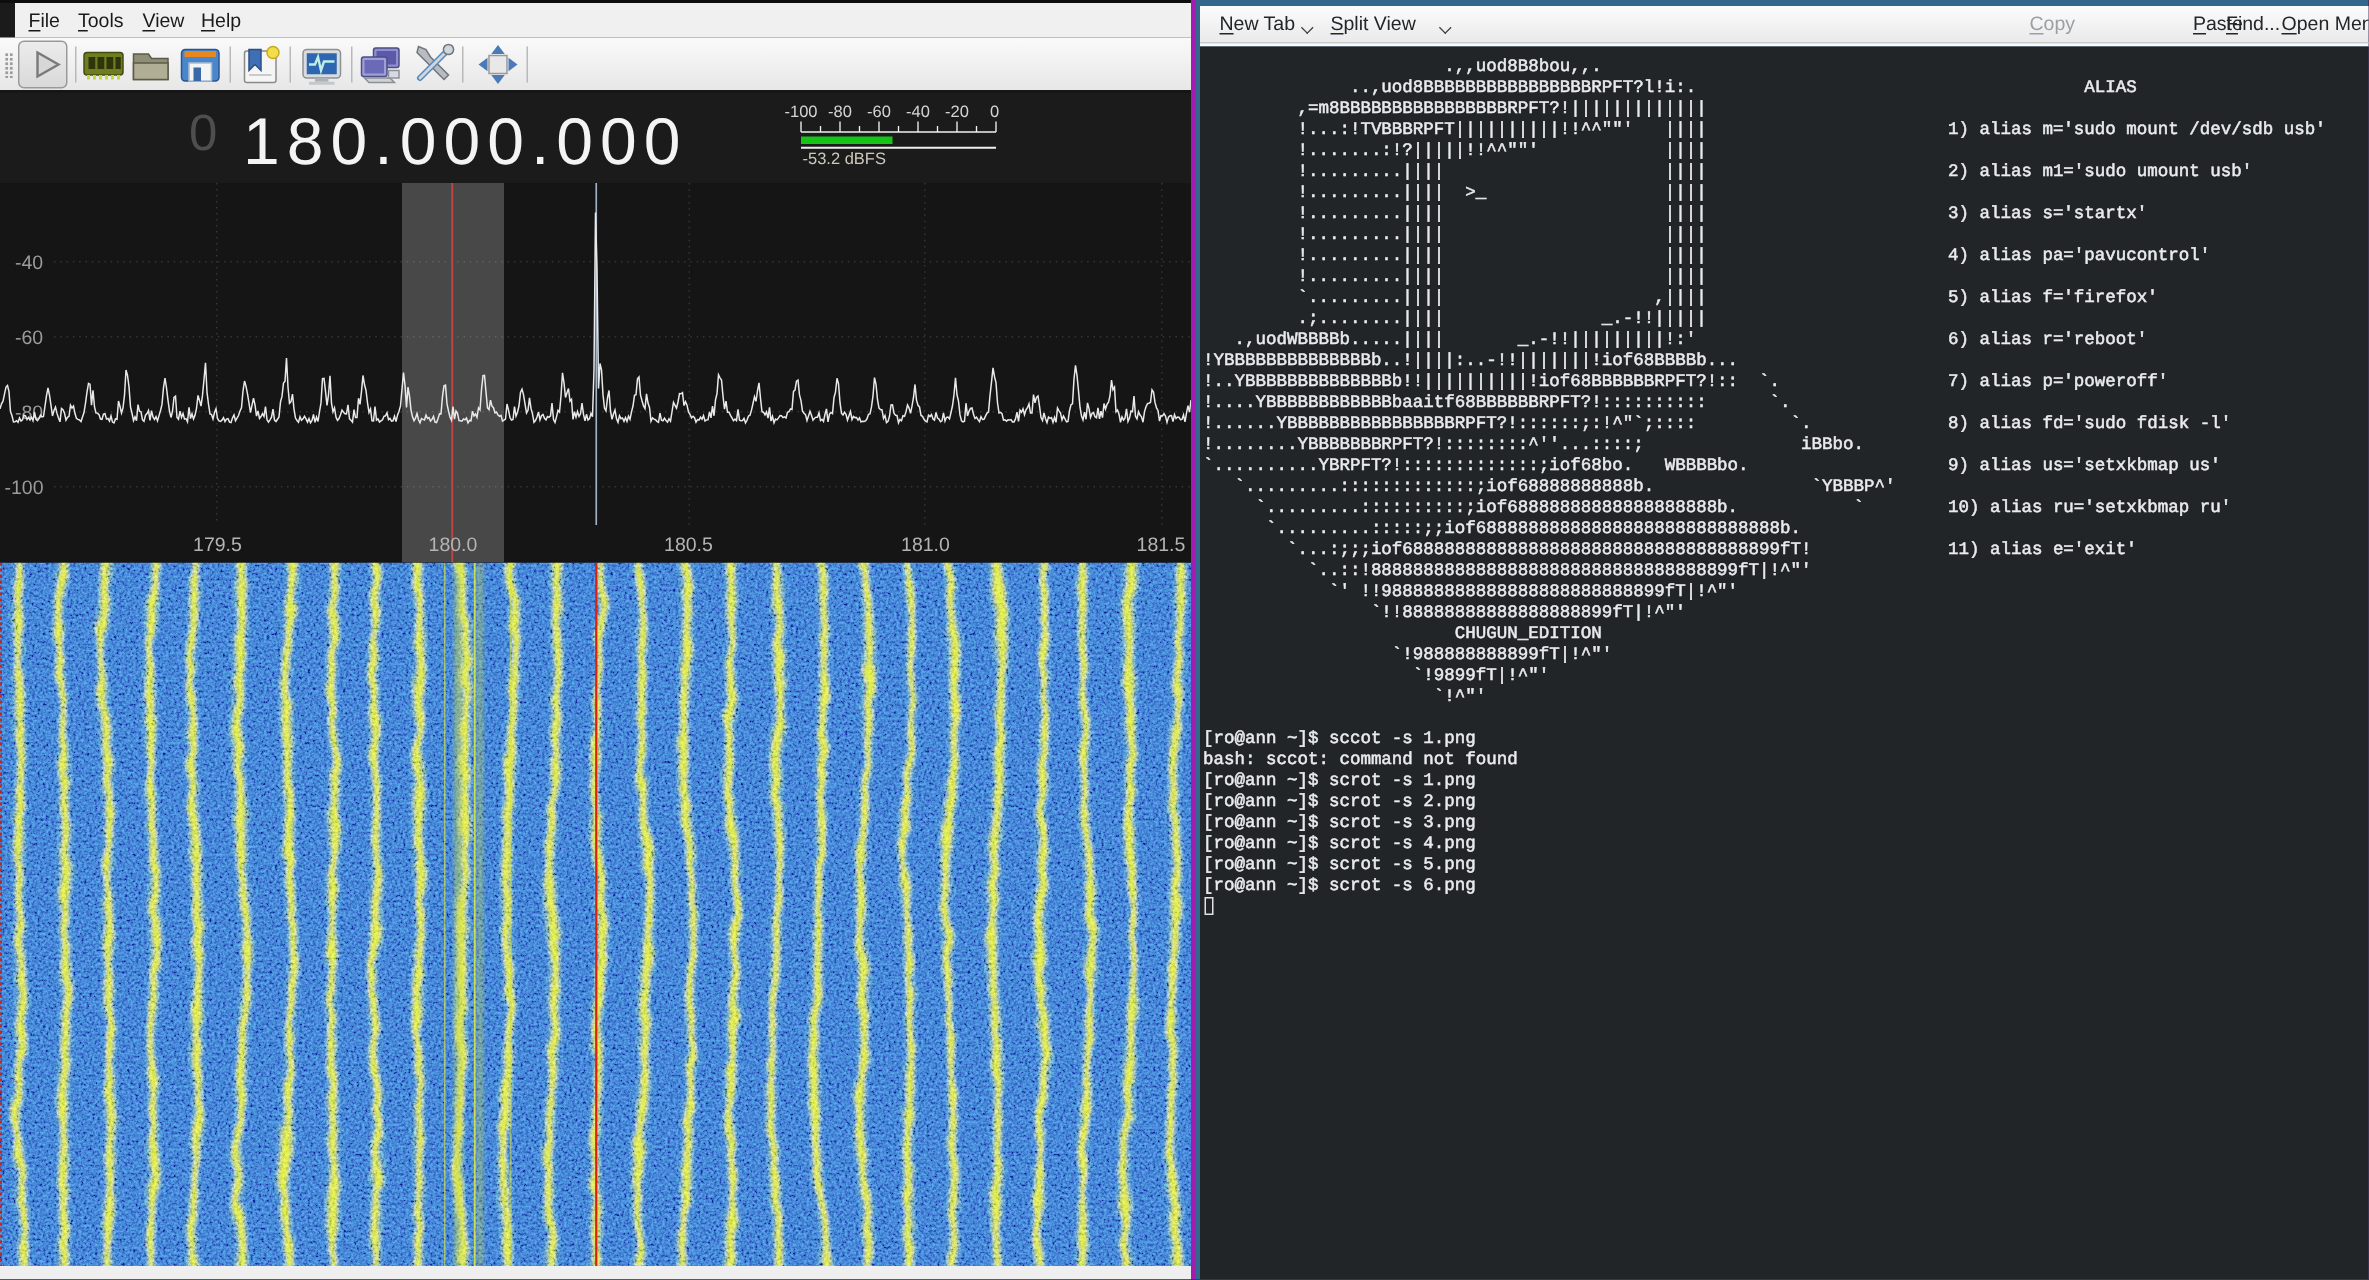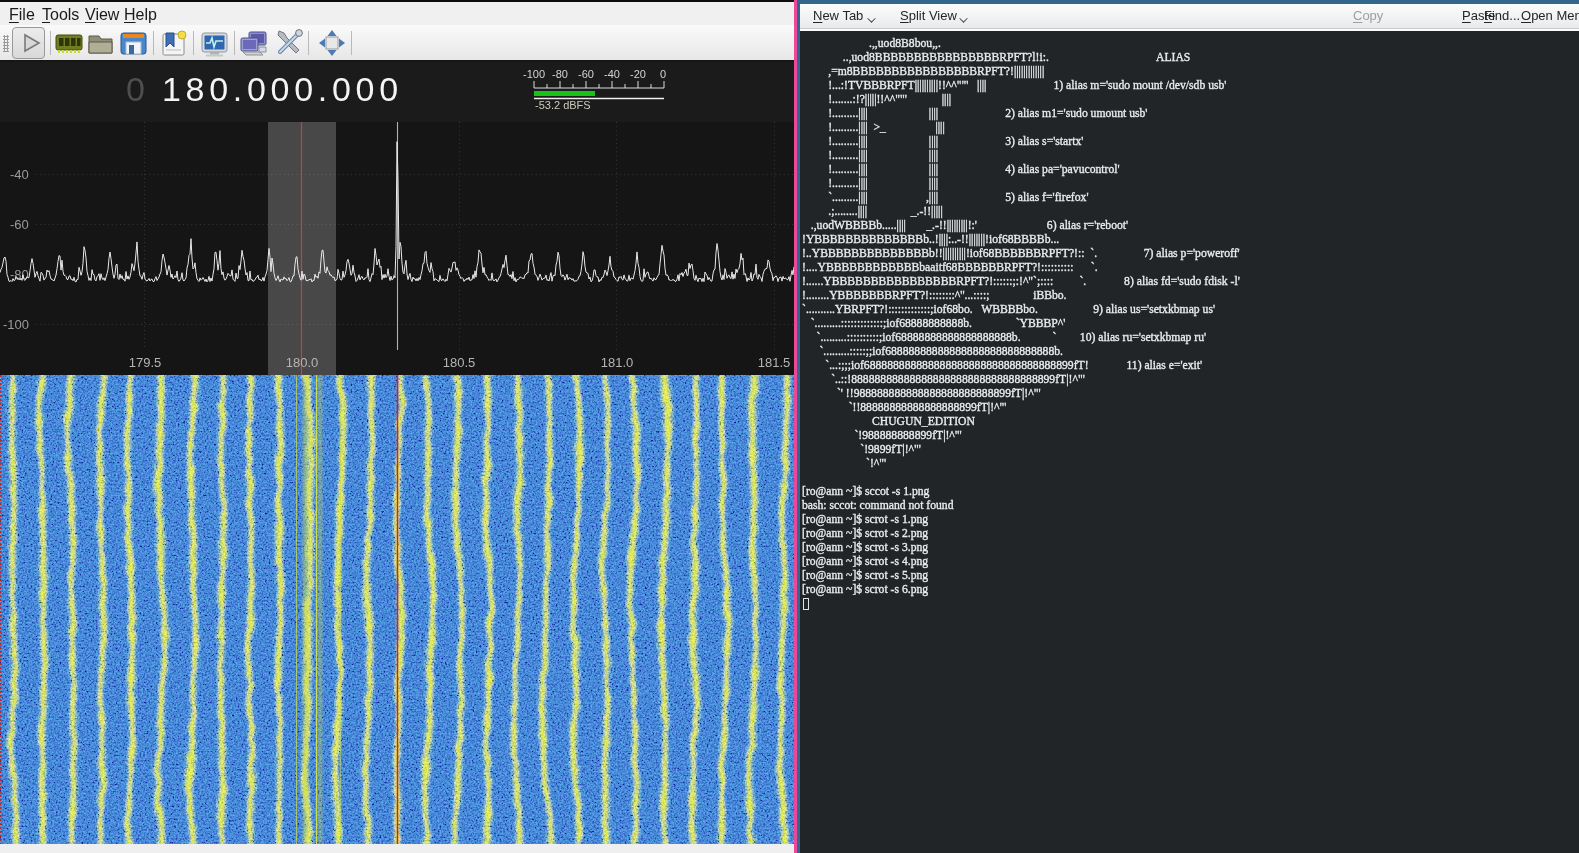--- a/index.html
+++ b/index.html
@@ -1,49 +1,49 @@
 <!DOCTYPE html>
 <html><head><meta charset="utf-8"><title>screen</title>
 <style>
 *{margin:0;padding:0;box-sizing:border-box}
 html,body{width:1579px;height:853px;overflow:hidden;background:#111;font-family:"Liberation Sans",sans-serif}
 #screen{position:relative;width:1579px;height:853px}
 
 #gqrx{position:absolute;left:0;top:0;width:794px;height:853px;background:#1b1b1b}
 #gqrx .topline{position:absolute;left:0;top:0;width:794px;height:2px;background:#0d0d0d}
-#menubar{position:absolute;left:0;top:2px;width:794px;height:23px;background:#f0f0f0;color:#1a1a1a;font-size:16px}
+#menubar{position:absolute;left:10px;top:2px;width:794px;height:23px;background:#f0f0f0;color:#1a1a1a;font-size:13px}
 #menubar span{position:absolute;top:4px}
 #menubar u{text-decoration-thickness:1px;text-underline-offset:2px}
 #toolbar{position:absolute;left:0;top:25px;width:794px;height:37px;background:linear-gradient(#fafafa,#e7e7e7);border-bottom:2px solid #161616}
 .tsep{position:absolute;top:6px;width:1px;height:24px;background:#b9b9b9}
 #handle{position:absolute;left:3px;top:10px;width:6px;height:17px;
  background-image:radial-gradient(circle at 50% 50%, #9b9b9b 1px, transparent 1.2px);
  background-size:3px 3px}
 #playbtn{position:absolute;left:12px;top:2px;width:33px;height:32px;border:1px solid #999;border-radius:4px;background:linear-gradient(#ececec,#d9d9d9)}
 
 #freq{position:absolute;left:0;top:62px;width:794px;height:60px;background:#1b1b1b}
 #freqdim{position:absolute;left:126px;top:8px;font-size:34px;letter-spacing:3px;color:#4e4e4e}
-#freqmain{position:absolute;left:162px;top:8px;font-size:34px;letter-spacing:4.7px;color:#f4f4f4}
+#freqmain{position:absolute;left:162px;top:8px;font-size:44px;letter-spacing:4.7px;color:#f4f4f4}
 
 #meter{position:absolute;left:520px;top:0;width:160px;height:60px;color:#cfcfcf}
 
 #spectrum{position:absolute;left:0;top:122px;width:794px;height:253px;background:#151515}
 #waterfall{position:absolute;left:0;top:375px;width:794px;height:469px;overflow:hidden}
 #statusbar{position:absolute;left:0;top:844px;width:794px;height:9px;background:#efefef}
 
-#konsole{position:absolute;left:794px;top:0;width:785px;height:853px;background:#ec4899}
+#konsole{position:absolute;left:794px;top:0;width:785px;height:853px;background:#a21caf}
 #kborder{position:absolute;left:3px;top:0;width:782px;height:853px;background:#33678e}
 #ktoolbar{position:absolute;left:6px;top:4px;width:1573px;height:24px;background:linear-gradient(#fcfcfd,#e9eaeb);color:#232629;font-size:13px}
 #kwhite{position:absolute;left:6px;top:28px;width:1573px;height:3px;background:#fafbfb;border-top:1px solid #c9cccd}
 #ktoolbar span{position:absolute;top:4px}
 #ktoolbar u{text-decoration-thickness:1px;text-underline-offset:2px}
 .chev{position:absolute;top:11px;width:7px;height:7px}
 .chev:before{content:"";position:absolute;left:0;top:0;width:6px;height:6px;border-right:1.6px solid #3c3c3c;border-bottom:1.6px solid #3c3c3c;transform:rotate(45deg) scale(.85)}
 #kterm{position:absolute;left:6px;top:31px;width:779px;height:822px;background:#222528}
-#kterm pre{position:absolute;left:2px;top:6px;margin:0;font-family:Liberation Serif, serif;font-size:11.67px;line-height:14px;color:#e9ebed;white-space:pre;-webkit-text-stroke:0.35px #e9ebed}
+#kterm pre{position:absolute;left:2px;top:6px;margin:0;font-family:Liberation Mono, monospace;font-size:11.67px;line-height:14px;color:#e9ebed;white-space:pre;-webkit-text-stroke:0.35px #e9ebed}
 #cursor{position:absolute;left:3px;top:567px;width:6px;height:12px;border:1px solid #dfe1e3}
 </style></head>
 <body>
 <div id="screen">
  <div id="gqrx">
   <div class="topline"></div>
   <div id="menubar">
    <span style="left:9px"><u>F</u>ile</span>
    <span style="left:42px"><u>T</u>ools</span>
    <span style="left:85px"><u>V</u>iew</span>
@@ -270,21 +270,21 @@
  <line x1="397.5" y1="0" x2="397.5" y2="469" stroke="#dd2010" stroke-width="1.5"></line>
 </svg>
 </div>
   <div id="statusbar"></div>
  </div>
  <div id="konsole">
   <div id="kborder"></div>
   <div id="ktoolbar">
    <span style="left:13px"><u>N</u>ew Tab</span>
         <i class="chev" style="left:68px"></i>
-   <span style="left:100px"><u>S</u>plit View</span>
+   <span style="left:87px"><u>S</u>plit View</span>
         <i class="chev" style="left:160px"></i>
    <span style="left:553px;color:#9ba0a3"><u>C</u>opy</span>
    <span style="left:662px"><u>P</u>aste</span>
    <span style="left:684px"><u>F</u>ind...</span>
    <span style="left:721px"><u>O</u>pen Menu</span>
   </div>
   <div id="kwhite"></div>
   <div id="kterm">
    <pre>                       .,,uod8B8bou,,.
               ..,uod8BBBBBBBBBBBBBBBBRPFT?l!i:.                                     ALIAS

